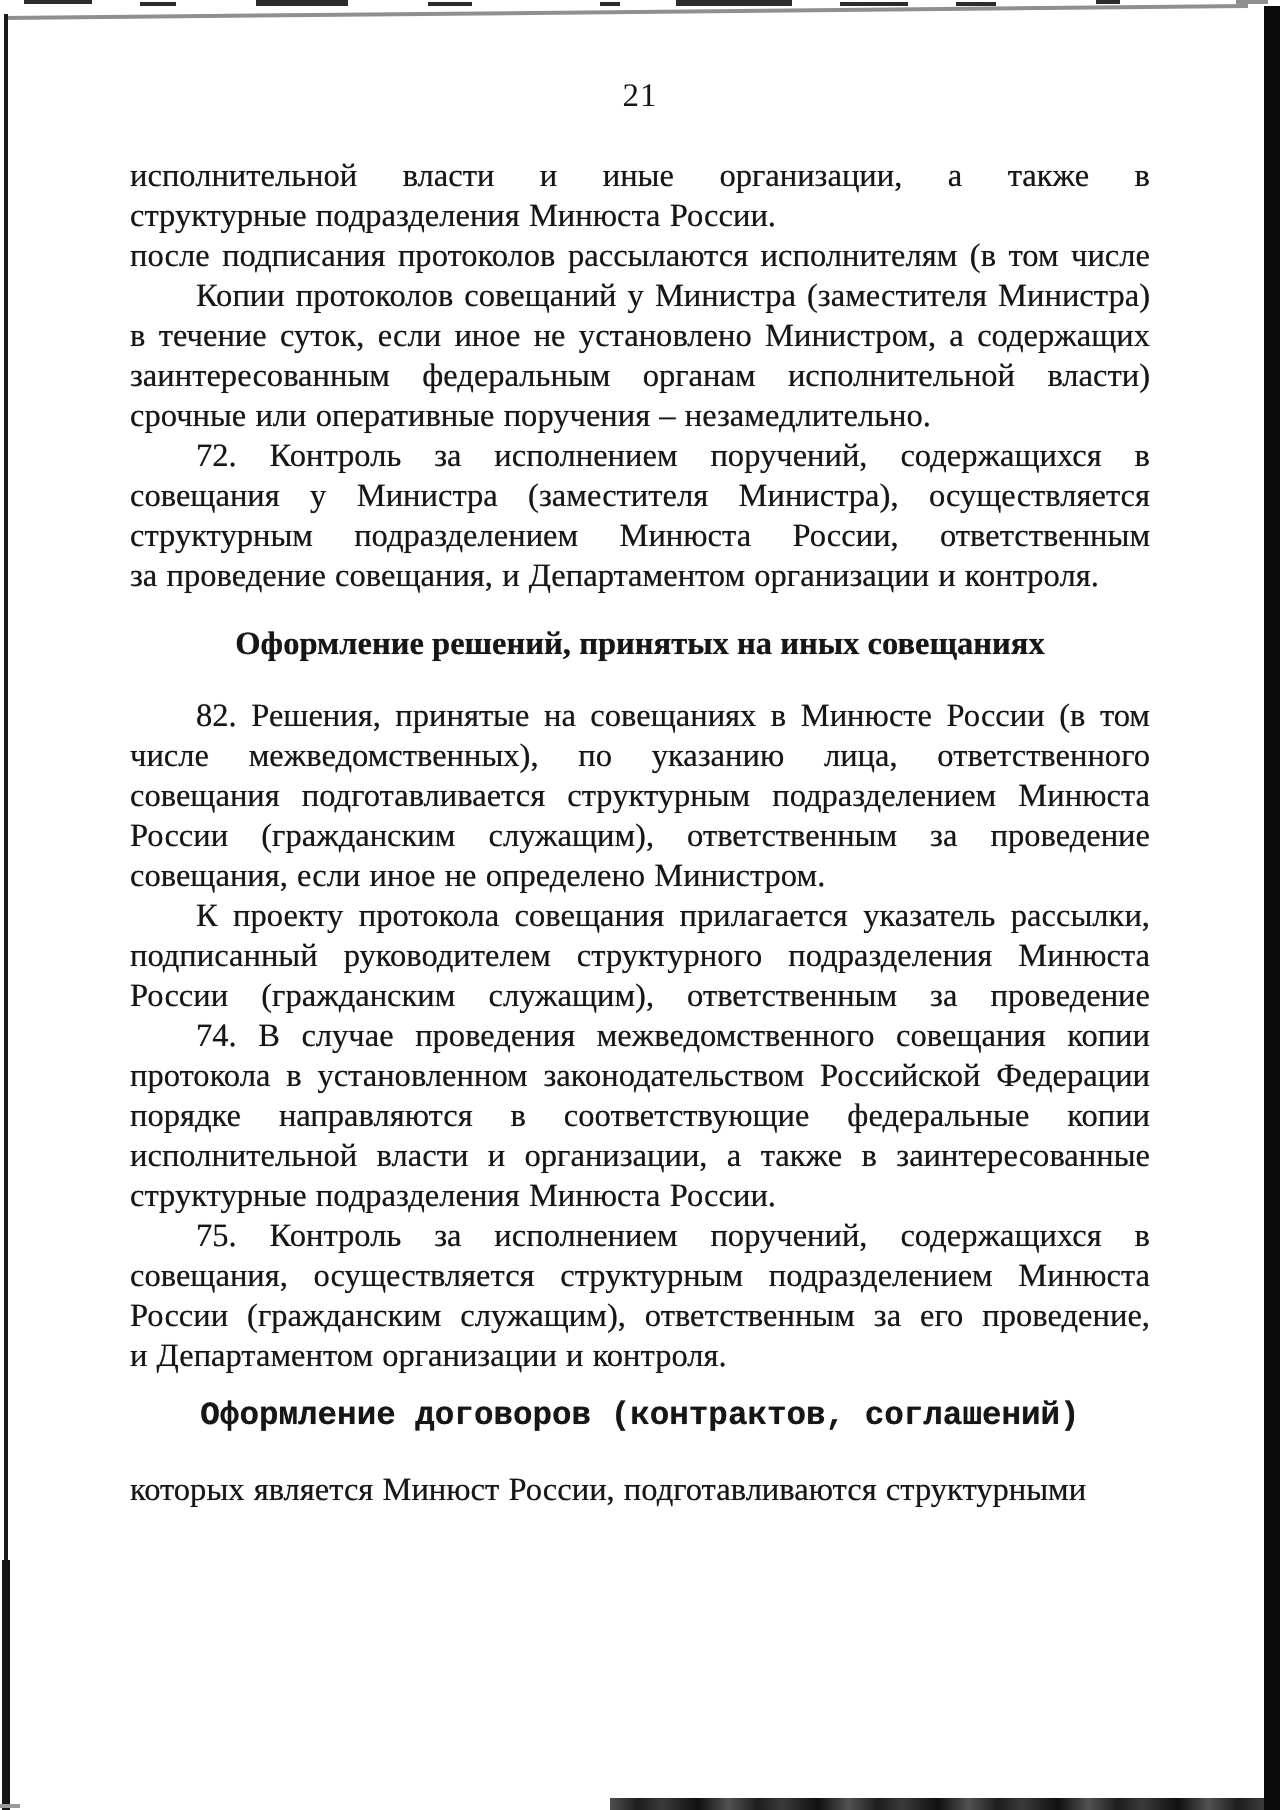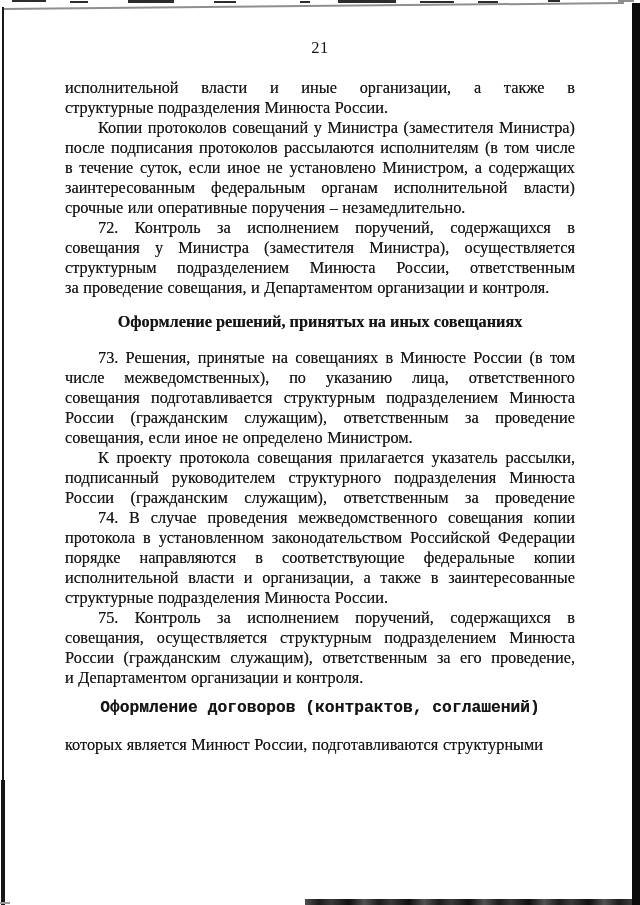--- a/index.html
+++ b/index.html
@@ -118,35 +118,35 @@
   <div class="bottom-left-tick"></div>
 
   <div class="page-number">21</div>
 
   <div class="content" id="content">
       <div class="paragraph">
         <div class="line">исполнительной власти и иные организации, а также в заинтересованные</div>
         <div class="line last">структурные подразделения Минюста России.</div>
       </div>
       <div class="paragraph">
+        <div class="line">после подписания протоколов рассылаются исполнителям (в том числе</div>
         <div class="line first-indented">Копии протоколов совещаний у Министра (заместителя Министра)</div>
-        <div class="line">после подписания протоколов рассылаются исполнителям (в том числе</div>
         <div class="line">в течение суток, если иное не установлено Министром, а содержащих</div>
         <div class="line">заинтересованным федеральным органам исполнительной власти)</div>
         <div class="line last">срочные или оперативные поручения – незамедлительно.</div>
       </div>
       <div class="paragraph">
         <div class="line first-indented">72. Контроль за исполнением поручений, содержащихся в протоколе</div>
         <div class="line">совещания у Министра (заместителя Министра), осуществляется</div>
         <div class="line">структурным подразделением Минюста России, ответственным</div>
         <div class="line last">за проведение совещания, и Департаментом организации и контроля.</div>
       </div>
       <div class="section-heading">Оформление решений, принятых на иных совещаниях</div>
       <div class="paragraph">
-        <div class="line first-indented">73. Решения, принятые на совещаниях в Минюсте России (в том</div>
+        <div class="line first-indented">82. Решения, принятые на совещаниях в Минюсте России (в том</div>
         <div class="line">числе межведомственных), по указанию лица, ответственного</div>
         <div class="line">совещания подготавливается структурным подразделением Минюста</div>
         <div class="line">России (гражданским служащим), ответственным за проведение</div>
         <div class="line last">совещания, если иное не определено Министром.</div>
       </div>
       <div class="paragraph">
         <div class="line first-indented">К проекту протокола совещания прилагается указатель рассылки,</div>
         <div class="line">подписанный руководителем структурного подразделения Минюста</div>
         <div class="line">России (гражданским служащим), ответственным за проведение</div>
       </div>

